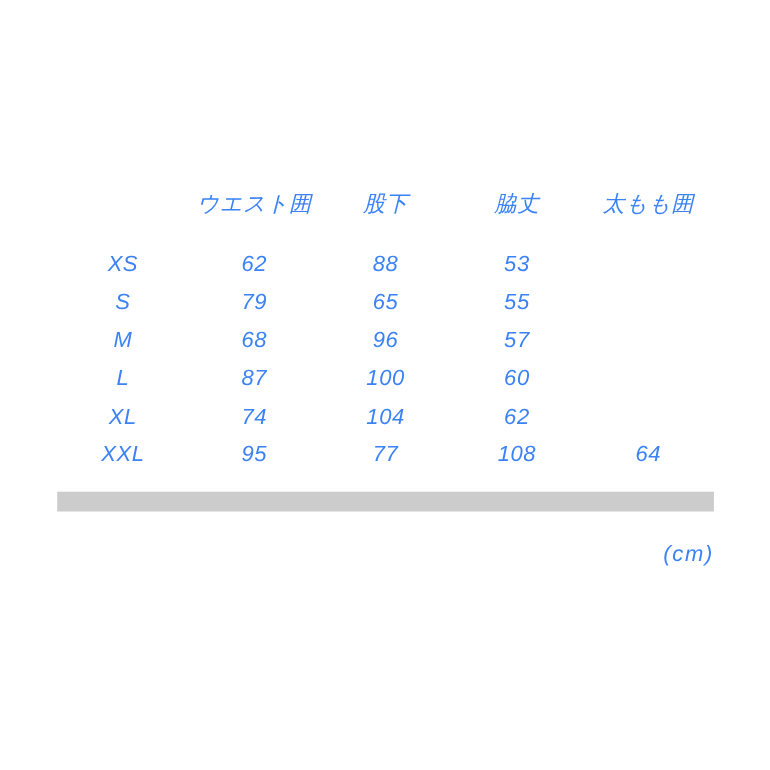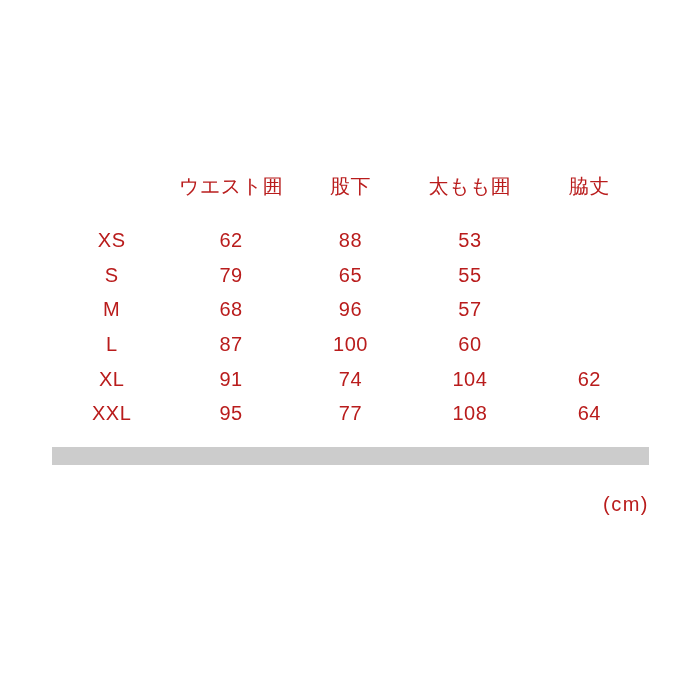--- a/index.html
+++ b/index.html
@@ -6,22 +6,23 @@
     margin: 0;
     padding: 0;
     background: #ffffff;
   }
   .canvas {
     position: relative;
     width: 700px;
     height: 700px;
     background: #ffffff;
     font-family: "Liberation Sans", "DejaVu Sans", sans-serif;
-    color: #b91c1c;
+    color: #3b82f6;
     overflow: hidden;
+    font-style: italic;
   }
   .size-table {
     position: absolute;
     left: 52px;
     top: 167px;
     width: 597px;
   }
   .thead, .trow {
     display: grid;
     grid-template-columns: repeat(5, 1fr);
@@ -66,22 +67,22 @@
 <body>
 
 <div class="canvas">
 
   <div class="size-table">
 
     <div class="thead">
       <div class="cell"></div>
       <div class="cell">ウエスト囲</div>
       <div class="cell">股下</div>
+      <div class="cell">脇丈</div>
       <div class="cell">太もも囲</div>
-      <div class="cell">脇丈</div>
     </div>
 
     <div class="tbody">
 
       <div class="trow">
         <div class="cell">XS</div>
         <div class="cell">62</div>
         <div class="cell">88</div>
         <div class="cell">53</div>
       </div>
@@ -102,21 +103,20 @@
 
       <div class="trow">
         <div class="cell">L</div>
         <div class="cell">87</div>
         <div class="cell">100</div>
         <div class="cell">60</div>
       </div>
 
       <div class="trow">
         <div class="cell">XL</div>
-        <div class="cell">91</div>
         <div class="cell">74</div>
         <div class="cell">104</div>
         <div class="cell">62</div>
       </div>
 
       <div class="trow">
         <div class="cell">XXL</div>
         <div class="cell">95</div>
         <div class="cell">77</div>
         <div class="cell">108</div>

